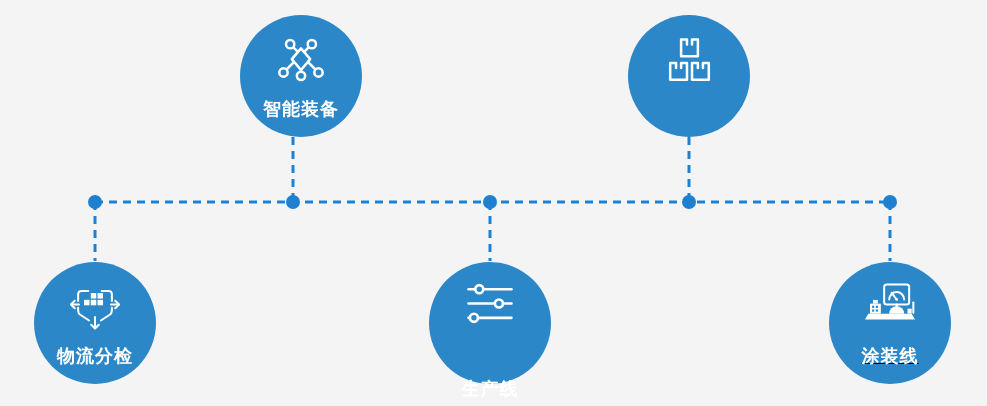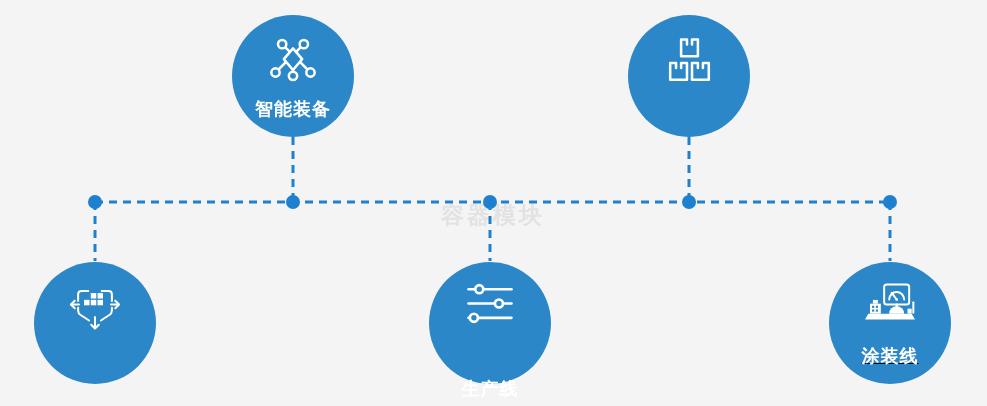--- a/index.html
+++ b/index.html
@@ -21,39 +21,38 @@
     background:var(--circle,#2b87c8);
     display:flex;flex-direction:column;align-items:center;
   }
   .node .icon{margin-top:20px;height:50px;display:flex;align-items:center;justify-content:center;}
   .node .label{
     margin-top:12px;color:var(--label,#ffffff);
     font-size:18px;font-weight:bold;letter-spacing:1px;white-space:nowrap;
   }
 
   
-  .pos-te{left:232px;top:15px;}
+  .pos-te{left:240px;top:15px;}
   .pos-wh{left:628px;top:15px;}
   .pos-lg{left:34px;top:262px;}
   .pos-pr{left:429px;top:262px;gap:40px;}
   .pos-ct{left:829px;top:262px;text-decoration:underline;}
 
   
   .ic{stroke:#fff;fill:none;stroke-width:3;stroke-linecap:round;stroke-linejoin:round;}
   .ic2{stroke:#fff;fill:none;stroke-width:2.4;stroke-linecap:round;stroke-linejoin:round;}
   .icf{fill:#fff;stroke:none;}
   .icb{fill:var(--circle,#2b87c8);}
   .ics{stroke:#fff;stroke-width:3;stroke-linejoin:round;}
 </style>
 </head>
 <body>
 
 <div class="canvas">
 
-  <div class="watermark">容器模块</div>
 
   <svg class="overlay" width="987" height="406" viewBox="0 0 987 406" aria-hidden="true">
     <path class="dash" d="M95,202 H890"></path>
     <path class="dash" d="M95,202 V261"></path>
     <path class="dash" d="M293,137 V202"></path>
     <path class="dash" d="M490,202 V261"></path>
     <path class="dash" d="M689,137 V202"></path>
     <path class="dash" d="M890,202 V261"></path>
     <circle class="dot" cx="95" cy="202" r="7"></circle>
     <circle class="dot" cx="293" cy="202" r="7"></circle>
@@ -102,20 +101,21 @@
         <rect class="icf" x="27" y="23.5" width="6.5" height="6.5"></rect>
         <rect class="icf" x="35" y="23.5" width="6.5" height="6.5"></rect>
         <line class="ic2" x1="13" y1="29" x2="4" y2="29"></line>
         <path class="ic2" d="M8,24.5 L3.5,29 L8,33.5"></path>
         <line class="ic2" x1="51" y1="29" x2="60" y2="29"></line>
         <path class="ic2" d="M56,24.5 L60.5,29 L56,33.5"></path>
         <line class="ic2" x1="32" y1="44" x2="32" y2="57"></line>
         <path class="ic2" d="M27.5,53 L32,57.5 L36.5,53"></path>
       </svg>
     </div>
+    <div class="label">物流分检</div>
   </div>
 
   <div class="node pos-pr">
     <div class="icon">
       <svg width="50" height="43" viewBox="0 0 56 48">
         <line class="ic" x1="4" y1="8" x2="52" y2="8" stroke-width="3.5"></line>
         <line class="ic" x1="4" y1="24" x2="52" y2="24" stroke-width="3.5"></line>
         <line class="ic" x1="4" y1="40" x2="52" y2="40" stroke-width="3.5"></line>
         <circle class="icb ics" cx="16" cy="8" r="4.5"></circle>
         <circle class="icb ics" cx="38" cy="24" r="4.5"></circle>

